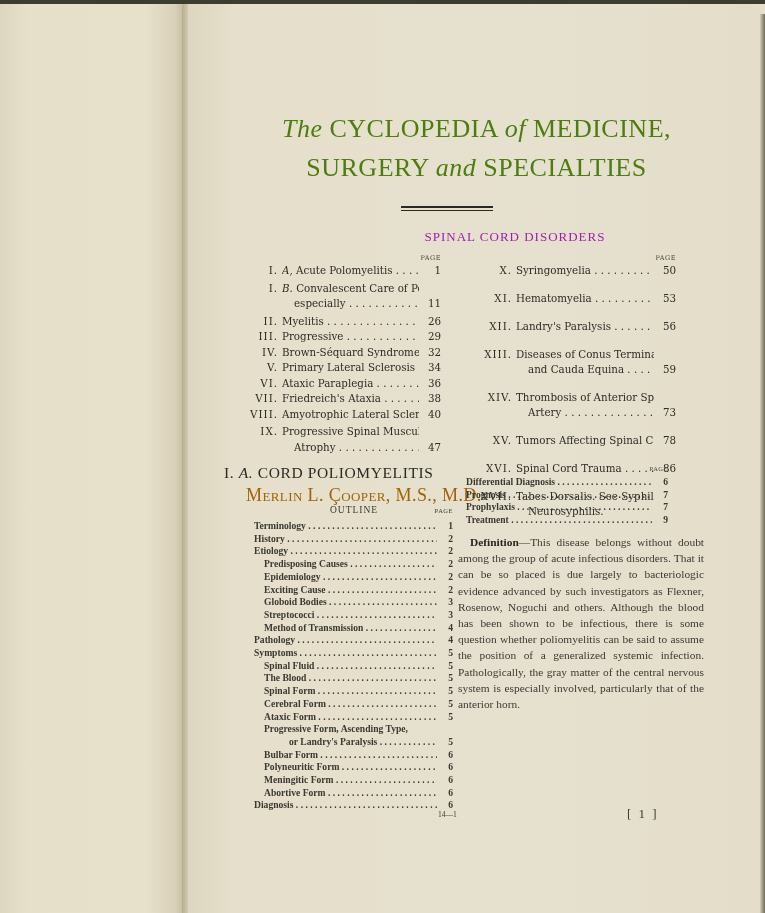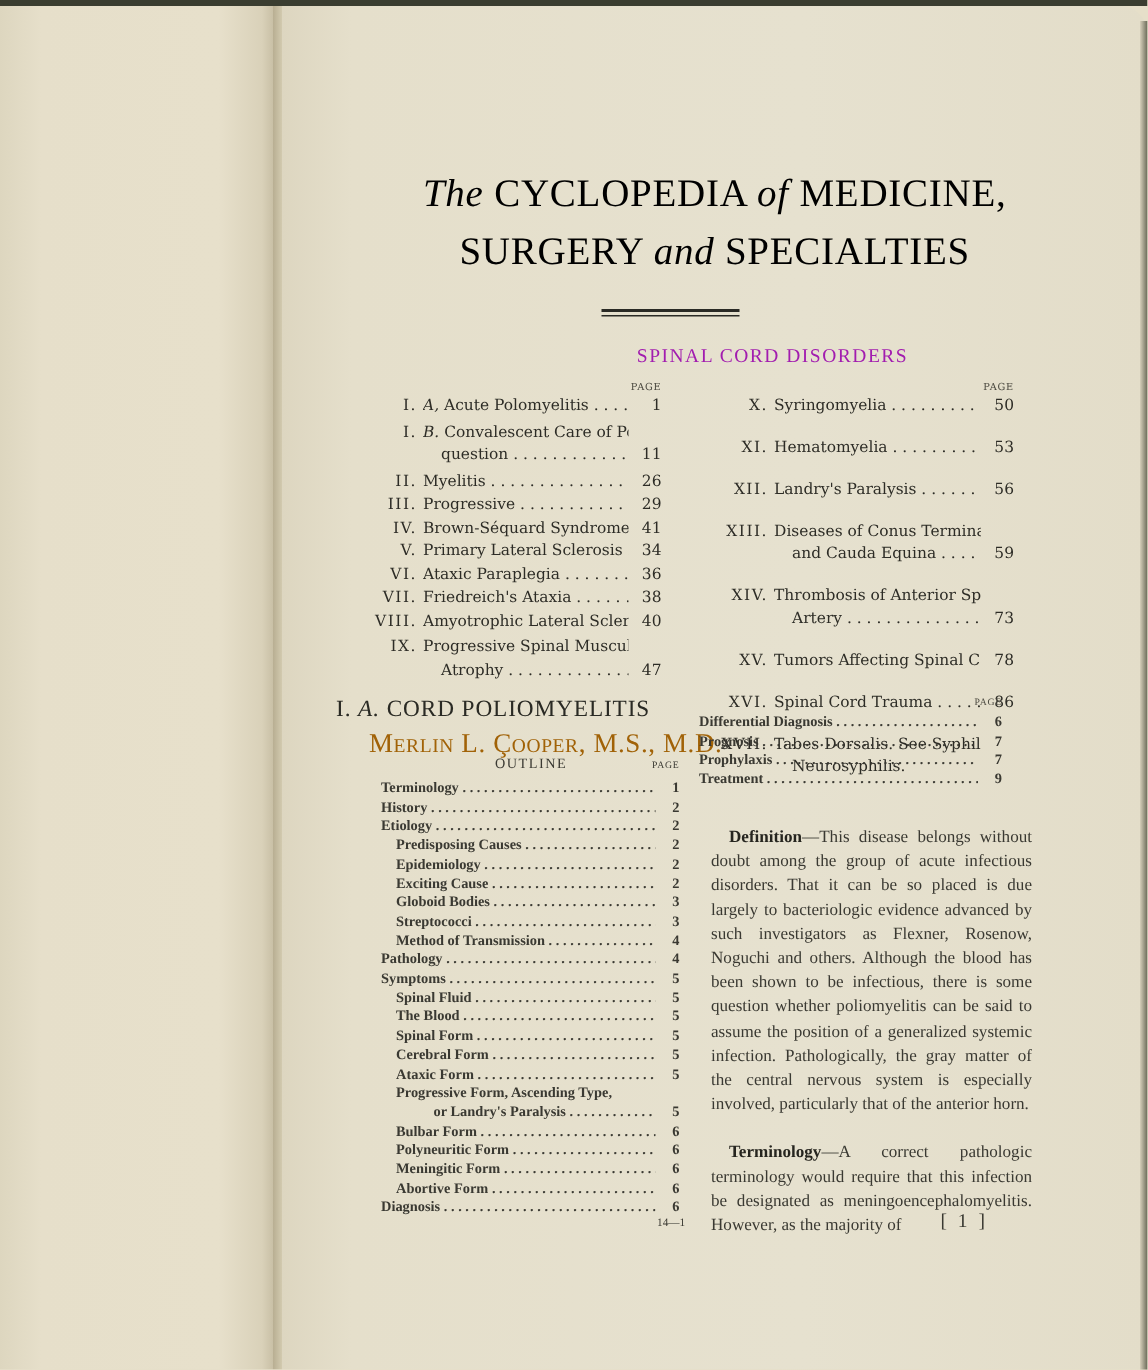--- a/index.html
+++ b/index.html
@@ -21,21 +21,21 @@
   .right-page {
     position:absolute; left:188px; top:4px; width:577px; height:909px;
     background:linear-gradient(to right,#ddd6c0 0%,#e5dfcb 8%,#e6e1cf 60%,#e3ddc9 100%);
     border-top-right-radius:18px;
   }
   .right-shadow {
     position:absolute; right:0; top:10px; width:5px; height:903px;
     background:linear-gradient(to right,#d6cfba,#6a6a58);
   }
 
-  .title { position:absolute; left:188px; width:577px; text-align:center; color:#000000; }
+  .title { position:absolute; left:188px; width:577px; text-align:center; color:#4d7c0f; }
   .title-line1 { top:114px; font-size:26px; letter-spacing:0.5px; }
   .title-line2 { top:153px; font-size:26px; letter-spacing:0.5px; }
   .title em { font-style:italic; }
   .rule { position:absolute; left:401px; width:92px; background:#2a2a25; }
   .rule.r1 { top:206px; height:2px; }
   .rule.r2 { top:210px; height:1px; }
   .section-title { position:absolute; left:188px; width:654px; top:229px; text-align:center;
     font-size:13px; letter-spacing:1px; color:#a21caf; }
 
   .toc { position:absolute; font-family:"DejaVu Serif","Liberation Serif",serif; font-size:10.3px; color:#2d2c26; }
@@ -68,21 +68,21 @@
   .o-row .lbl.dots::after { content:" . . . . . . . . . . . . . . . . . . . . . . . . . . . . . . . . . . . . . . . . ."; }
   .o-row .pg { flex:0 0 16px; text-align:right; }
   .o-row.sub .lbl { padding-left:10px; }
   .o-row.subcont .lbl { padding-left:35px; }
 
   .outline2 { position:absolute; left:466px; top:465px; width:202px; font-size:9.6px; color:#3a3932; }
   .outline2 .page-hdr { height:11px; }
 
   .body-text { position:absolute; left:458px; top:534px; width:246px; font-size:11.4px; line-height:16.2px;
     color:#3a3932; text-align:justify; }
-  .body-text p { margin:16px; text-indent:12px; }
+  .body-text p { margin:0; text-indent:12px; }
   .body-text b { color:#26251f; }
 
   .footer-sig { position:absolute; left:438px; top:810px; font-size:7.5px; color:#3a3932; }
   .footer-pg { position:absolute; left:627px; top:806px; font-size:13px; color:#3a3932; letter-spacing:2px; }
 </style>
 </head>
 <body>
 
 <div class="top-edge"></div>
 <div class="left-page"></div>
@@ -114,37 +114,37 @@
     <span class="lbl dots"><em>A,</em> <span>Acute Polomyelitis</span></span>
     <span class="pg">1</span>
   </div>
   <div class="toc-row gap">
     <span class="num">I.</span>
     <span class="lbl"><em>B.</em> <span>Convalescent Care of Poli-</span></span>
     <span class="pg"></span>
   </div>
   <div class="toc-row cont">
     <span class="num">.</span>
-    <span class="lbl dots">question</span>
+    <span class="lbl dots">especially</span>
     <span class="pg">11</span>
   </div>
   <div class="toc-row gap">
     <span class="num">II.</span>
     <span class="lbl dots">Myelitis</span>
     <span class="pg">26</span>
   </div>
   <div class="toc-row">
     <span class="num">III.</span>
     <span class="lbl dots">Progressive</span>
     <span class="pg">29</span>
   </div>
   <div class="toc-row">
     <span class="num">IV.</span>
     <span class="lbl dots">Brown-Séquard Syndrome</span>
-    <span class="pg">41</span>
+    <span class="pg">32</span>
   </div>
   <div class="toc-row">
     <span class="num">V.</span>
     <span class="lbl dots">Primary Lateral Sclerosis</span>
     <span class="pg">34</span>
   </div>
   <div class="toc-row">
     <span class="num">VI.</span>
     <span class="lbl dots">Ataxic Paraplegia</span>
     <span class="pg">36</span>
@@ -351,17 +351,16 @@
       <span class="pg">7</span>
     </div>
   <div class="o-row">
       <span class="lbl dots">Treatment</span>
       <span class="pg">9</span>
     </div>
 </div>
 
 <div class="body-text">
   <p><b>Definition</b><span>—This disease belongs without doubt among the group of acute infectious disorders. That it can be so placed is due largely to bacteriologic evidence advanced by such investigators as Flexner, Rosenow, Noguchi and others. Although the blood has been shown to be infectious, there is some question whether poliomyelitis can be said to assume the position of a generalized systemic infection. Pathologically, the gray matter of the central nervous system is especially involved, particularly that of the anterior horn.</span></p>
-  <p><b>Terminology</b><span>—A correct pathologic terminology would require that this infection be designated as meningoencephalomyelitis. However, as the majority of</span></p>
 </div>
 
 <div class="footer-sig">14—1</div>
 <div class="footer-pg">[ 1 ]</div>
 
 </body></html>

